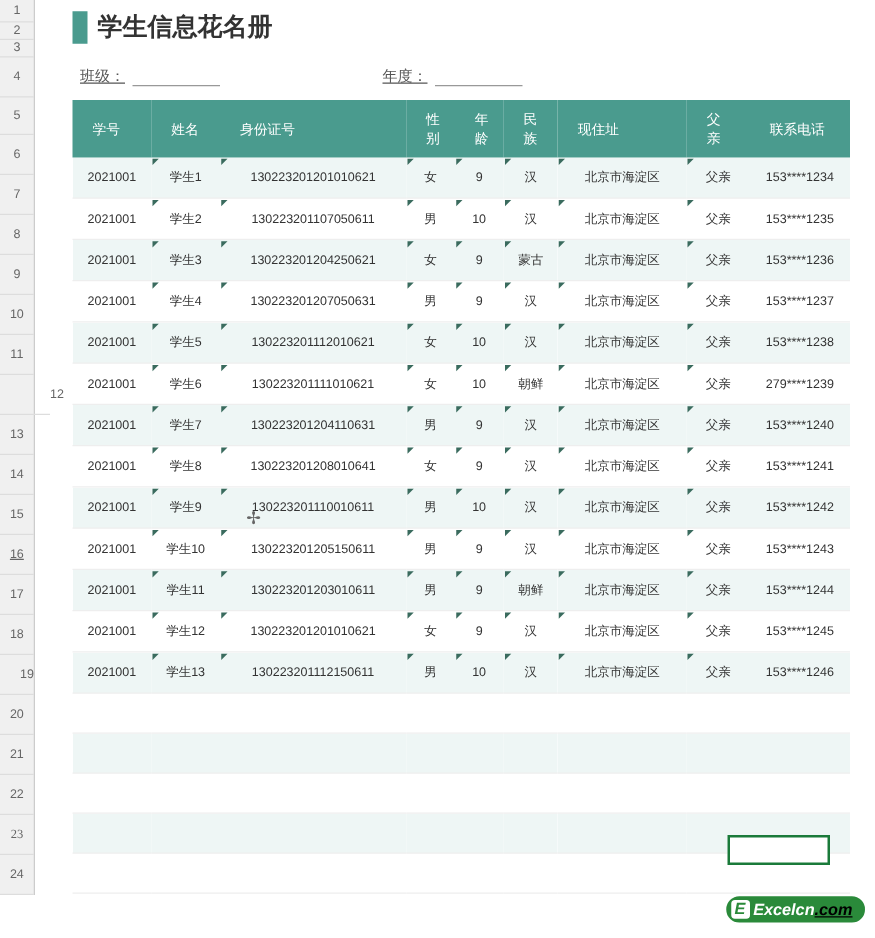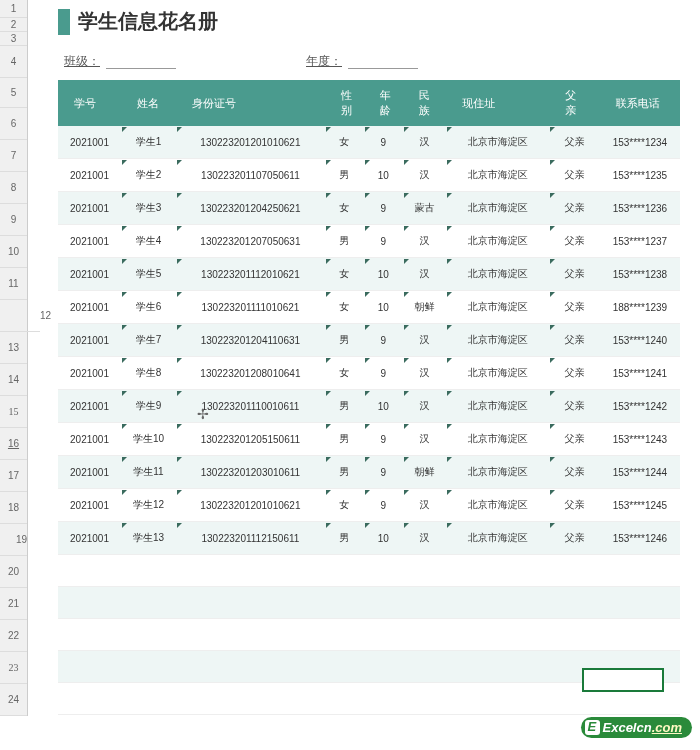--- a/index.html
+++ b/index.html
@@ -19,41 +19,41 @@
     tr.even { background: #eef6f5; }
     tr.odd { background: #fff; }
     .col0 { width: 55px; } .col1 { width: 48px; } .col2 { width: 130px; } .col3 { width: 34px; } .col4 { width: 34px; } .col5 { width: 38px; } .col6 { width: 90px; } .col7 { width: 44px; } .col8 { width: 70px; }
     .tri { position: absolute; top: 1px; left: 1px; width: 0; height: 0; border-top: 5px solid #3a6b5e; border-right: 5px solid transparent; }
     tr.empty td { height: 32px; }
     .selected-cell { position: absolute; border: 2px solid #1a7a3a; width: 82px; height: 24px; background: #fff; }
     .cursor-cross { position: absolute; font-size: 14px; color: #666; pointer-events: none; }
     .watermark { position: absolute; right: 8px; bottom: 12px; background: #2a8a3a; color: #fff; border-radius: 12px; padding: 3px 10px 3px 22px; font-size: 13px; font-style: italic; font-weight: bold; }
     .watermark::before { content: ""; position: absolute; left: 4px; top: 3px; width: 15px; height: 15px; background: #fff; color: #2a8a3a; border-radius: 3px; display: flex; align-items: center; justify-content: center; }
     .watermark .e { position: absolute; left: 7px; top: 2px; color: #2a8a3a; font-style: italic; font-weight: bold; font-size: 13px; }
-    .watermark .com { color: #fef9c3; text-decoration: underline; }
+    .watermark .com { color: #000000; text-decoration: underline; }
   </style>
 </head>
 <body>
 
 <div class="row-headers" id="rowhdrs">
     <div class="row-num" style="height: 18px; line-height: 18px;">1</div>
     <div class="row-num" style="height: 14px; line-height: 14px;">2</div>
     <div class="row-num" style="height: 14px; line-height: 14px;">3</div>
     <div class="row-num" style="height: 32px; line-height: 32px;">4</div>
     <div class="row-num" style="height: 30px; line-height: 30px;">5</div>
     <div class="row-num" style="height: 32px; line-height: 32px;">6</div>
     <div class="row-num" style="height: 32px; line-height: 32px;">7</div>
     <div class="row-num" style="height: 32px; line-height: 32px;">8</div>
     <div class="row-num" style="height: 32px; line-height: 32px;">9</div>
     <div class="row-num" style="height: 32px; line-height: 32px;">10</div>
     <div class="row-num" style="height: 32px; line-height: 32px;">11</div>
     <div class="row-num" style="height: 32px; line-height: 32px; padding-left: 40px;">12</div>
     <div class="row-num" style="height: 32px; line-height: 32px;">13</div>
     <div class="row-num" style="height: 32px; line-height: 32px;">14</div>
-    <div class="row-num" style="height: 32px; line-height: 32px; font-family: Liberation Serif, serif;">15</div>
+    <div class="row-num" style="height: 32px; line-height: 32px;">15</div>
     <div class="row-num" style="height: 32px; line-height: 32px; text-decoration: underline;">16</div>
     <div class="row-num" style="height: 32px; line-height: 32px;">17</div>
     <div class="row-num" style="height: 32px; line-height: 32px;">18</div>
     <div class="row-num" style="height: 32px; line-height: 32px; padding-left: 16px;">19</div>
     <div class="row-num" style="height: 32px; line-height: 32px;">20</div>
     <div class="row-num" style="height: 32px; line-height: 32px;">21</div>
     <div class="row-num" style="height: 32px; line-height: 32px;">22</div>
     <div class="row-num" style="height: 32px; line-height: 32px; font-family: Liberation Serif, serif;">23</div>
     <div class="row-num" style="height: 32px; line-height: 32px;">24</div>
   </div>
@@ -158,21 +158,21 @@
         </tr>
         <tr class="odd">
           <td>2021001</td>
           <td>学生6<span class="tri"></span></td>
           <td>130223201111010621<span class="tri"></span></td>
           <td>女<span class="tri"></span></td>
           <td>10<span class="tri"></span></td>
           <td>朝鲜<span class="tri"></span></td>
           <td>北京市海淀区<span class="tri"></span></td>
           <td>父亲<span class="tri"></span></td>
-          <td>188****1239</td>
+          <td>279****1239</td>
         </tr>
         <tr class="even">
           <td>2021001</td>
           <td>学生7<span class="tri"></span></td>
           <td>130223201204110631<span class="tri"></span></td>
           <td>男<span class="tri"></span></td>
           <td>9<span class="tri"></span></td>
           <td>汉<span class="tri"></span></td>
           <td>北京市海淀区<span class="tri"></span></td>
           <td>父亲<span class="tri"></span></td>

